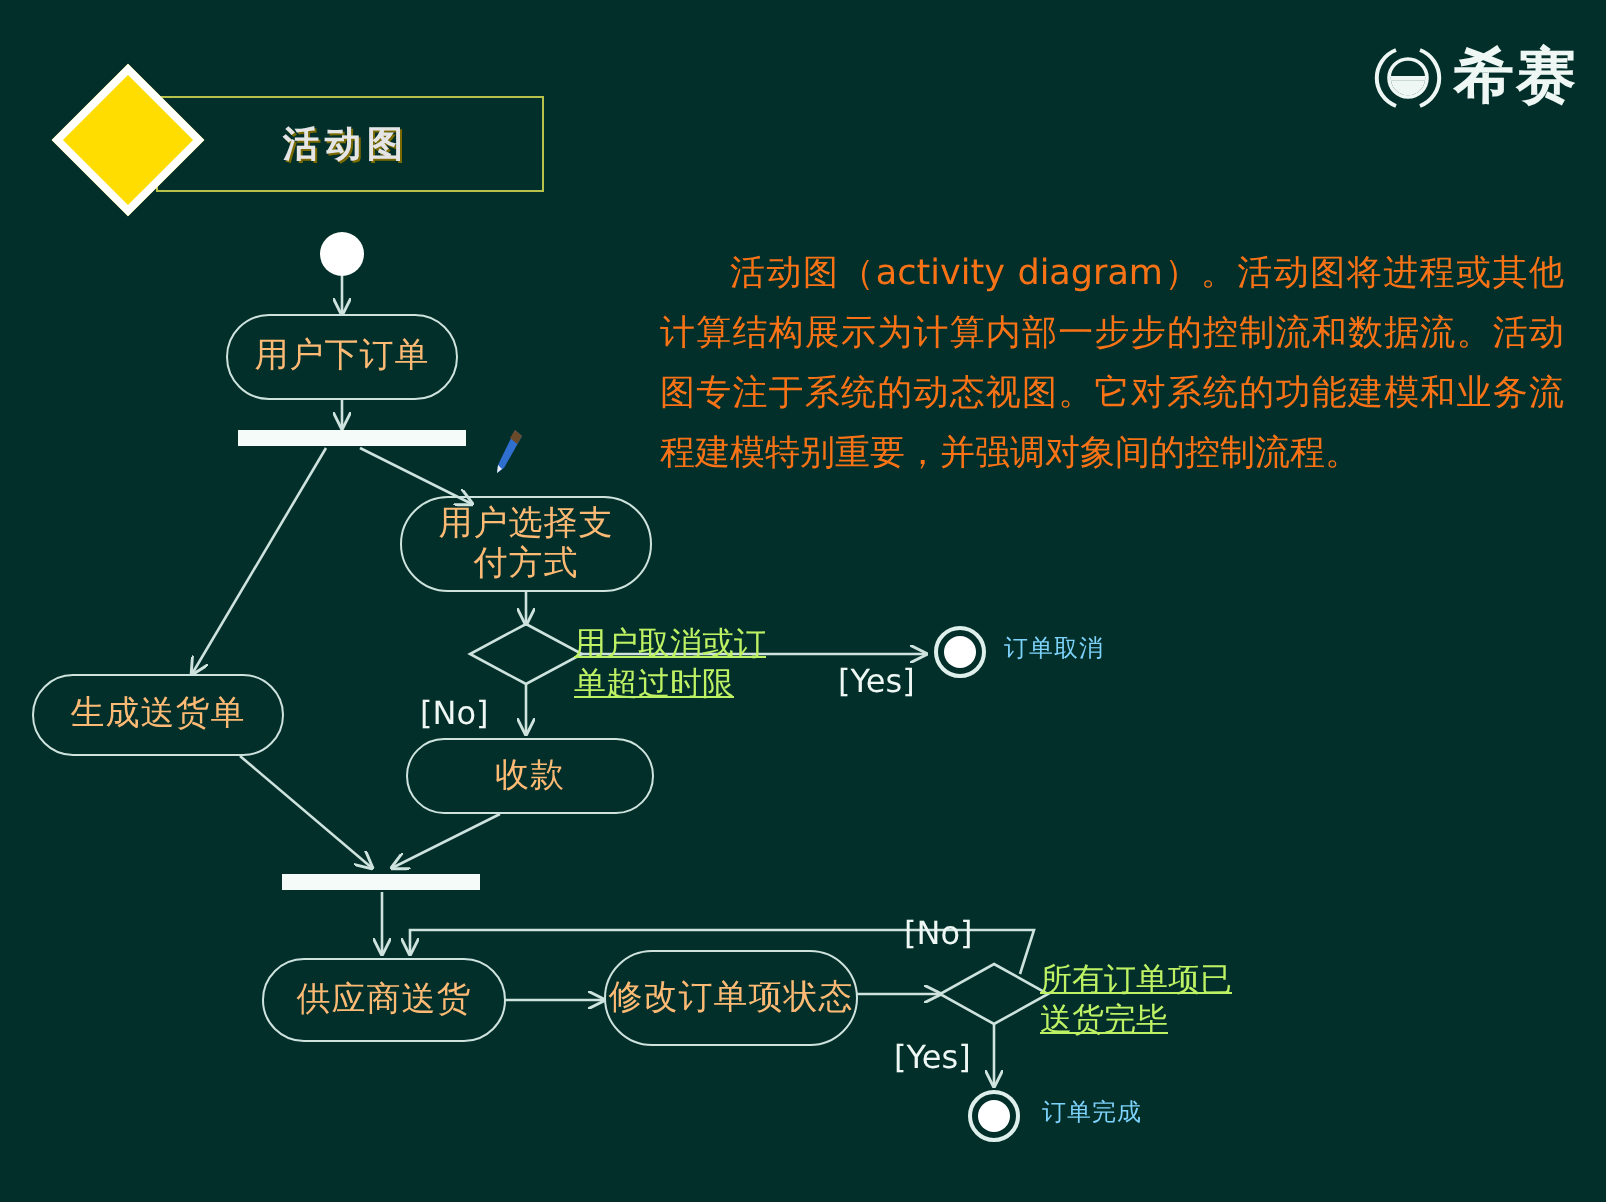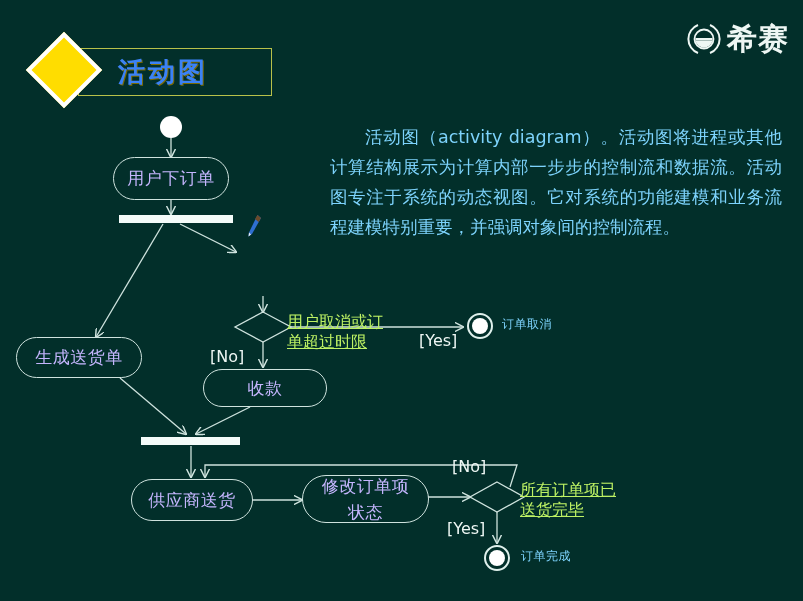--- a/index.html
+++ b/index.html
@@ -43,30 +43,30 @@
     position: absolute;
     left: 78px;
     top: 48px;
     width: 194px;
     height: 48px;
     border: 1px solid #b8c14a;
     box-sizing: border-box;
   }
   #title-text {
     position: absolute;
-    left: 66px;
+    left: 76px;
     top: 48px;
     width: 194px;
     height: 48px;
     display: flex;
     align-items: center;
     justify-content: center;
-    font-size: 27px;
+    font-size: 18px;
     font-weight: bold;
-    color: #3b82f6;
+    color: #e5e5e5;
     letter-spacing: 3px;
     text-shadow: 1px 1px 0 #7a6a00;
   }
   #title-diamond {
     position: absolute;
     left: 37px;
     top: 43px;
     width: 54px;
     height: 54px;
     background: #ffdd00;
@@ -76,21 +76,21 @@
   }
 
   
   #para {
     position: absolute;
     left: 330px;
     top: 122px;
     width: 452px;
     font-size: 17.5px;
     line-height: 30px;
-    color: #7dd3fc;
+    color: #f97316;
     text-align: justify;
     text-indent: 2em;
   }
 
   
   #diagram {
     position: absolute;
     left: 0; top: 0;
     width: 803px; height: 601px;
   }
@@ -98,21 +98,21 @@
   
   .node {
     position: absolute;
     box-sizing: border-box;
     display: flex;
     align-items: center;
     justify-content: center;
     text-align: center;
     border: 1.3px solid #cfe3de;
     border-radius: 999px;
-    color: #c4b5fd;
+    color: #fdba74;
     font-size: 17px;
     line-height: 21px;
     background: transparent;
     letter-spacing: 0.5px;
   }
   .edge-label {
     position: absolute;
     font-size: 16px;
     color: #bef264;
     white-space: nowrap;
@@ -215,34 +215,38 @@
 
       <circle cx="497" cy="558" r="12" fill="none" stroke="#dff0ec" stroke-width="2"></circle>
       <circle cx="497" cy="558" r="8" fill="#ffffff" stroke="none"></circle>
     </g>
   </svg>
 
   <div class="node" style="left:113px; top:157px; width:116px; height:43px;">
     <span>用户下订单</span>
   </div>
 
+  <div class="node multiline" style="left:200px; top:248px; width:126px; height:48px; flex-direction:column;">
+    <span>用户选择支</span>
+    <span>付方式</span>
+  </div>
 
   <div class="node" style="left:203px; top:369px; width:124px; height:38px;">
     <span>收款</span>
   </div>
 
   <div class="node" style="left:16px; top:337px; width:126px; height:41px;">
     <span>生成送货单</span>
   </div>
 
   <div class="node" style="left:131px; top:479px; width:122px; height:42px;">
     <span>供应商送货</span>
   </div>
 
-  <div class="node multiline" style="left:302px; top:475px; width:127px; height:48px; flex-direction:column;justify-content:space-between;">
+  <div class="node multiline" style="left:302px; top:475px; width:127px; height:48px; ">
     <span>修改订单项</span>
     <span>状态</span>
   </div>
 
   <div class="edge-label multiline" style="left:287px; top:312px;">
     <div>用户取消或订</div>
     <div>单超过时限</div>
   </div>
 
   <div class="edge-label multiline" style="left:520px; top:480px;">

